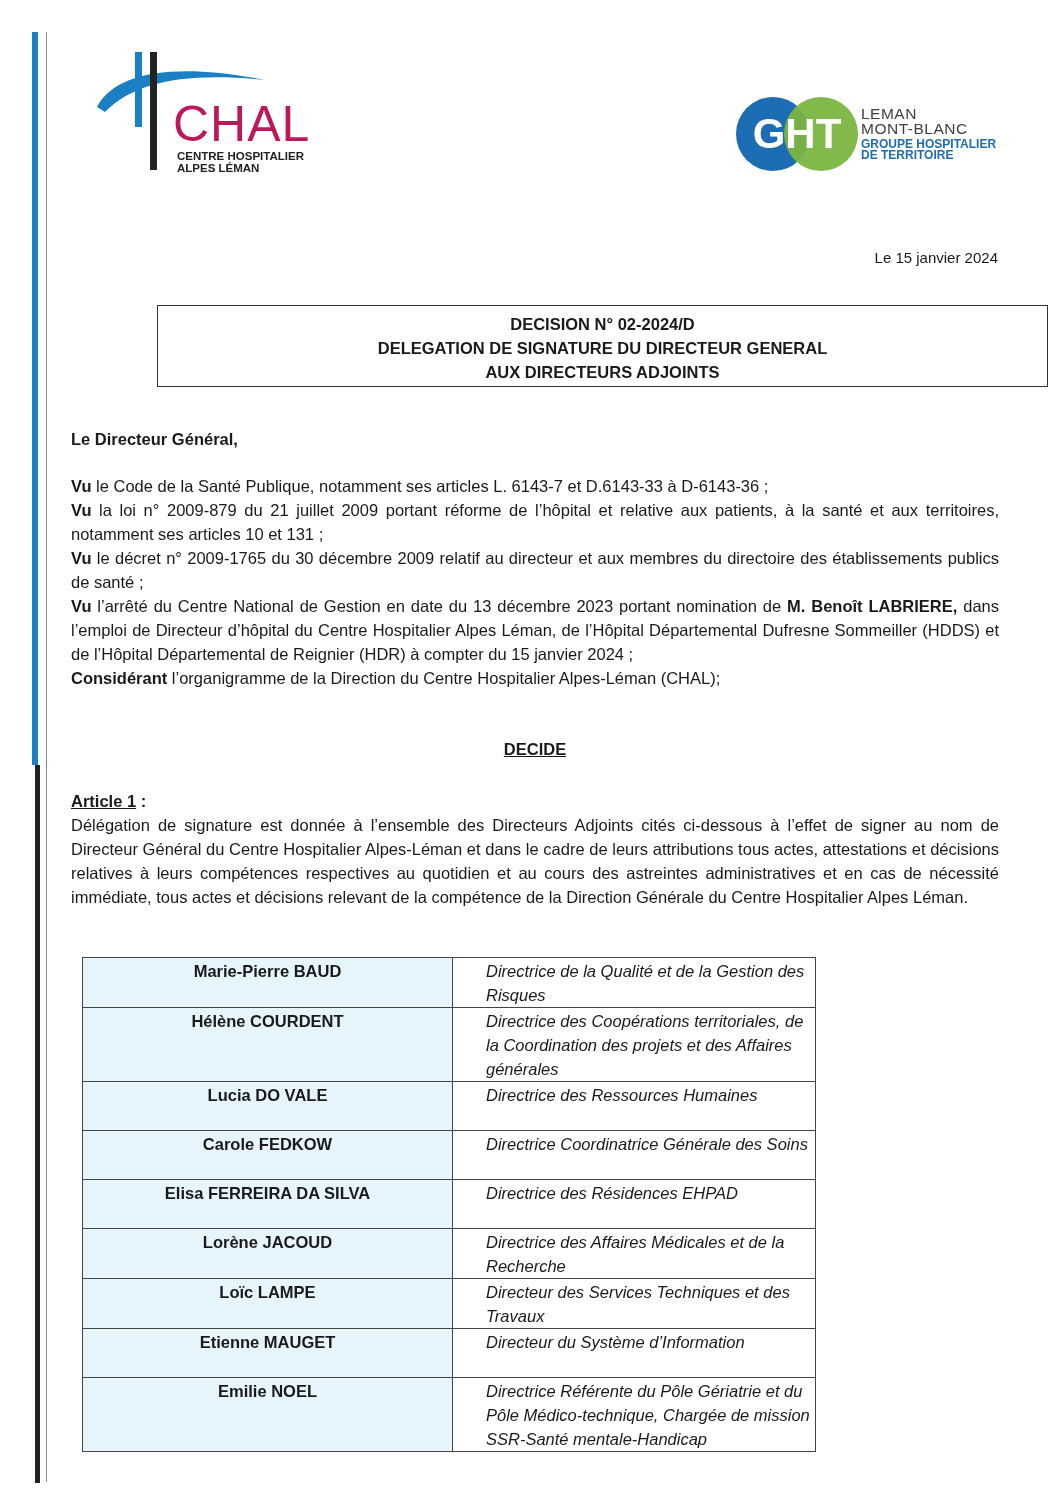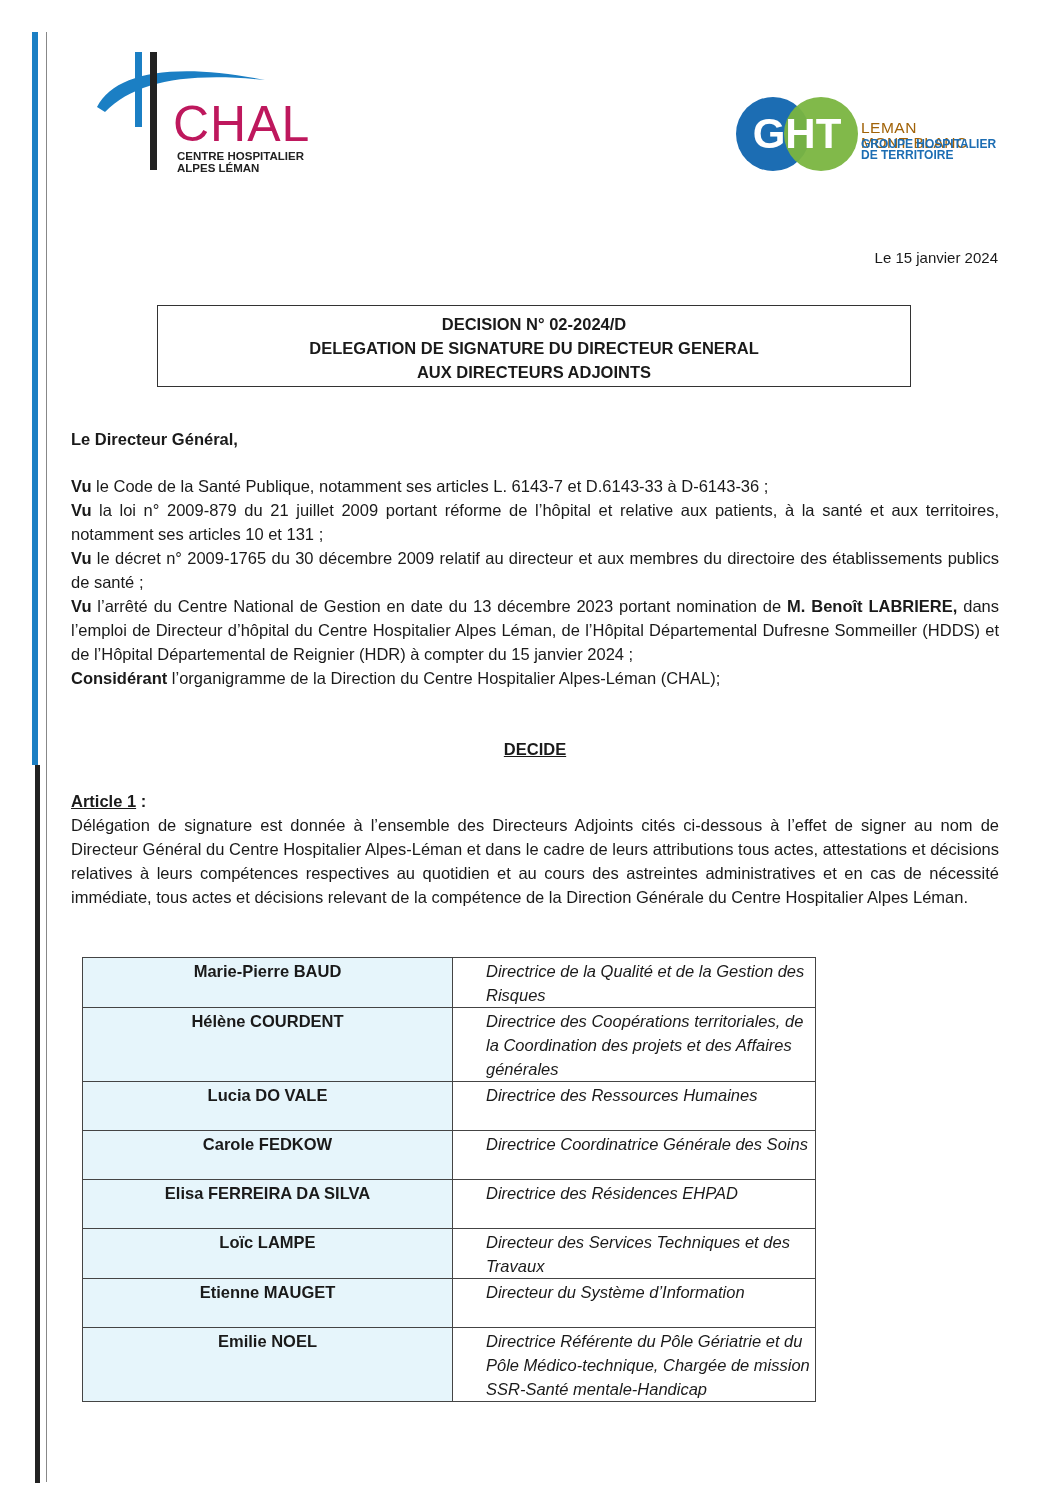--- a/index.html
+++ b/index.html
@@ -7,26 +7,26 @@
   .bar-blue { position: absolute; left: 32px; top: 32px; width: 6px; height: 733px; background: #1b7fc4; }
   .bar-black { position: absolute; left: 35px; top: 765px; width: 5px; height: 718px; background: #222; }
   .bar-thin { position: absolute; left: 46px; top: 32px; width: 1px; height: 1450px; background: #888; }
 
   .logo-chal { position: absolute; left: 95px; top: 52px; width: 230px; height: 130px; }
   .chal-word { position: absolute; left: 78px; top: 43px; font-size: 50px; letter-spacing: 1px; color: #be185d; font-weight: normal; }
   .chal-sub { position: absolute; left: 82px; top: 98px; font-size: 11.5px; font-weight: bold; line-height: 12px; color: #222; }
 
   .logo-ght { position: absolute; left: 735px; top: 96px; width: 270px; height: 80px; }
   .ght-circles { position: absolute; left: 0; top: 0; width: 125px; height: 76px; }
-  .ght-text1 { position: absolute; left: 126px; top: 24px; font-size: 15.5px; color: #a16207; letter-spacing: 0.5px; line-height: 15px; }
+  .ght-text1 { position: absolute; left: 126px; top: 10px; font-size: 15.5px; color: #404040; letter-spacing: 0.5px; line-height: 15px; }
   .ght-text2 { position: absolute; left: 126px; top: 43px; font-size: 12px; font-weight: bold; color: #1c6db3; line-height: 11px; }
 
   .date { position: absolute; right: 60px; top: 249px; font-size: 15px; }
 
-  .title-box { position: absolute; left: 157px; top: 305px; width: 754px; height: 82px; border: 1.5px solid #333; text-align: center; font-weight: bold; font-size: 16.5px; line-height: 24px; padding-top: 6px; box-sizing: border-box; }
+  .title-box { position: absolute; left: 157px; top: 305px; width: 891px; height: 82px; border: 1.5px solid #333; text-align: center; font-weight: bold; font-size: 16.5px; line-height: 24px; padding-top: 6px; box-sizing: border-box; }
 
   .body-text { position: absolute; left: 71px; width: 928px; font-size: 16.5px; line-height: 24px; }
   .salute { top: 427px; font-weight: bold; }
   .considerations { top: 474px; text-align: justify; }
   .considerations p { margin: 0; }
   .decide { position: absolute; left: 0; width: 1070px; top: 740px; text-align: center; font-weight: bold; font-size: 16.5px; text-decoration: underline; }
   .article-head { top: 789px; font-weight: bold; }
   .article-head span.u { text-decoration: underline; }
   .article-text { top: 813px; text-align: justify; }
 
@@ -111,20 +111,24 @@
       </tr>
     <tr>
         <td class="name">Carole FEDKOW</td>
         <td class="role">Directrice Coordinatrice Générale des Soins</td>
       </tr>
     <tr>
         <td class="name">Elisa FERREIRA DA SILVA</td>
         <td class="role">Directrice des Résidences EHPAD</td>
       </tr>
     <tr>
+        <td class="name">Lorène JACOUD</td>
+        <td class="role">Directrice des Affaires Médicales et de la Recherche</td>
+      </tr>
+    <tr>
         <td class="name">Loïc LAMPE</td>
         <td class="role">Directeur des Services Techniques et des Travaux</td>
       </tr>
     <tr>
         <td class="name">Etienne MAUGET</td>
         <td class="role">Directeur du Système d’Information</td>
       </tr>
     <tr>
         <td class="name">Emilie NOEL</td>
         <td class="role">Directrice Référente du Pôle Gériatrie et du Pôle Médico-technique, Chargée de mission SSR-Santé mentale-Handicap</td>

